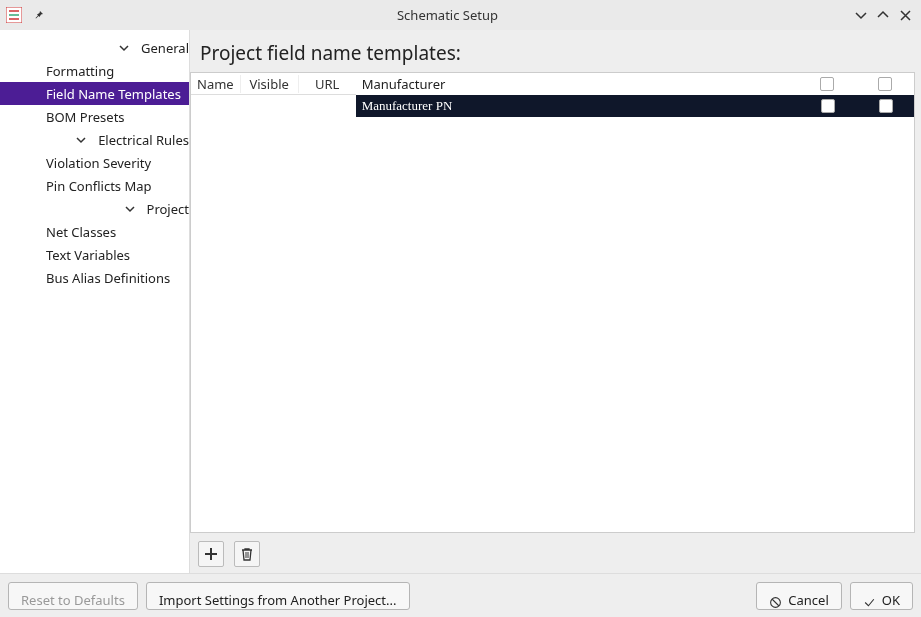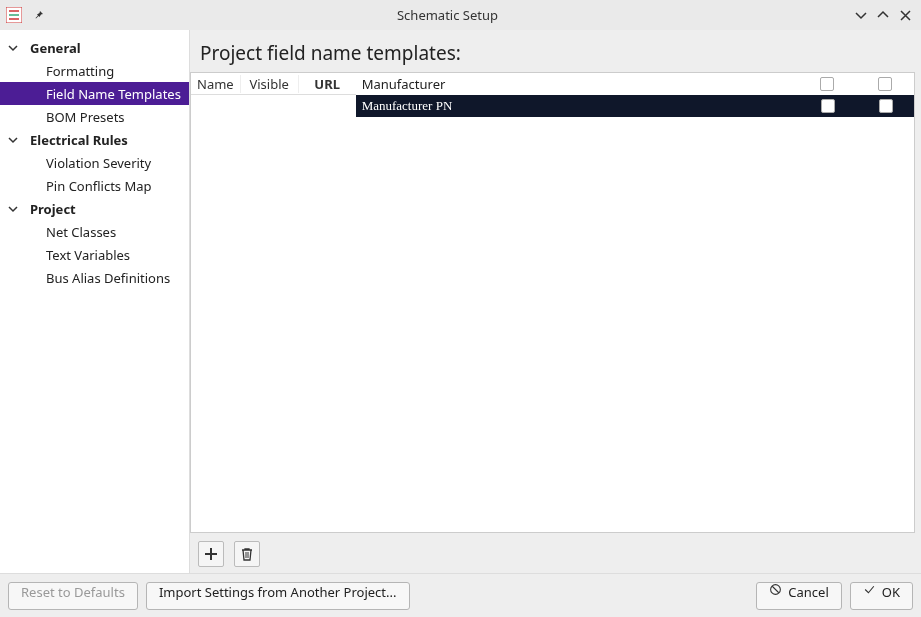--- a/index.html
+++ b/index.html
@@ -14,48 +14,48 @@
   .titlebar .win-btn { width: 20px; height: 20px; display: flex; align-items: center; justify-content: center; color:#333; margin-left:2px;}
   .titlebar .win-btn svg { display:block; }
 
   
   .body { flex: 1; display: flex; min-height: 0; }
 
   
   .sidebar { width: 190px; background: #fff; border-right: 1px solid #ddd; padding-top: 6px; overflow:auto;}
   .tree-row { display: flex; align-items: center; height: 23px; padding-left: 6px; cursor: default; }
   .tree-row.child { padding-left: 46px; }
-  .tree-row.group { padding-left: 6px; font-weight: 700;}
+  .tree-row.group { padding-left: 6px; font-weight: 400; justify-content: flex-end;}
   .tree-row.selected { background: #4c1d95; color: #fff; }
   .tree-row .chevron { width: 14px; height:14px; margin-right: 10px; display:flex; align-items:center; justify-content:center;}
   .tree-row .label { white-space: nowrap; }
 
   
   .main { flex: 1; display: flex; flex-direction: column; background: #eeeeee; }
   .section-label { padding: 10px 0 6px 10px; font-size: 19px; color:#222;}
   .table-wrap { flex: 1; margin: 0 6px 0 0; background: #fff; border: 1px solid #ccc; display:flex; overflow:hidden;}
   .table-head { display: flex; align-items: center; height: 22px; border-bottom: 1px solid #ddd; background:#fff;}
   .th { padding: 0 6px; font-size: 13px; color:#333; }
   .th.name { flex: 1; text-align:left;}
   .th.vis { width: 58px; text-align: center; border-left:1px solid #eee;}
-  .th.url { width: 58px; text-align: center; border-left:1px solid #eee;font-weight:bold;}
+  .th.url { width: 58px; text-align: center; border-left:1px solid #eee;}
   .table-body { flex:1; overflow:auto; }
   .tr { display:flex; align-items:center; height:22px; }
   .tr.sel { background:#0f172a; color:#fff;font-family:Liberation Serif, serif; }
   .td.name { flex:1; padding:0 6px; }
   .td.cell { width:58px; display:flex; align-items:center; justify-content:center; }
   .tr.sel .td.cell { border-left:1px solid rgba(255,255,255,0.0);}
   .chk { width:14px; height:14px; border:1px solid #aaa; border-radius:2px; background:#fff; }
 
   .table-actions { display:flex; gap:10px; padding: 8px 0 6px 8px; }
   .icon-btn { width:26px; height:26px; border:1px solid #bbb; background:#f5f5f5; border-radius:2px; display:flex; align-items:center; justify-content:center; cursor:pointer; }
 
   
   .bottombar { height: 44px; display:flex; align-items:center; padding: 0 8px; gap:8px; border-top:1px solid #ddd; background:#eeeeee;}
-  .btn { height:28px; padding: 0 12px; border:1px solid #b5b5b5; background:#f7f7f7; border-radius:3px; font-size:13px; color:#222; display:flex; align-items:flex-start; gap:6px; cursor:pointer;}
+  .btn { height:28px; padding: 0 12px; border:1px solid #b5b5b5; background:#f7f7f7; border-radius:3px; font-size:13px; color:#222; display:flex; align-items:flex-end; gap:6px; cursor:pointer;}
   .btn.disabled { color:#999; cursor:default; }
   .spacer { flex:1; }
 </style>
 </head>
 <body>
 
 <div class="window">
 
   <div class="titlebar">
     <span class="app-icon">

